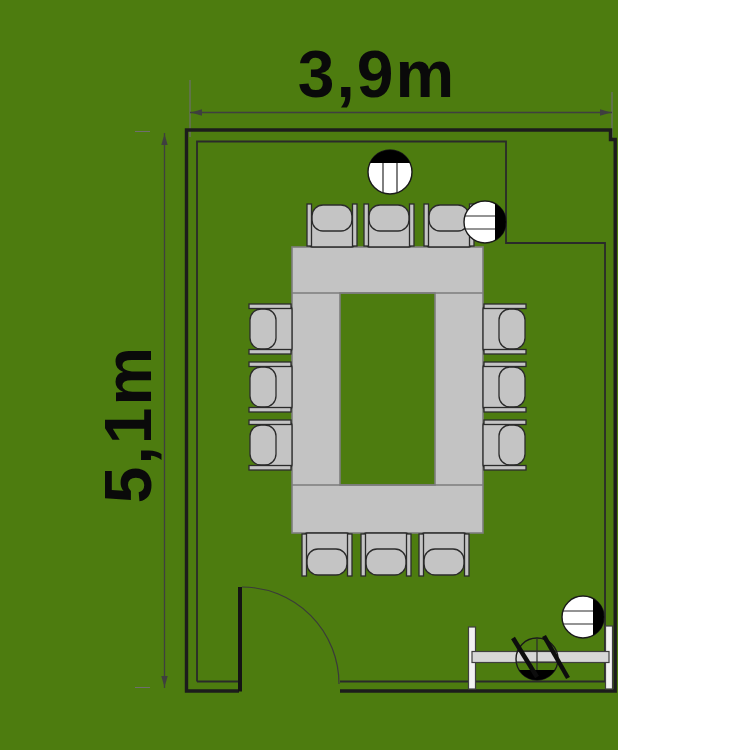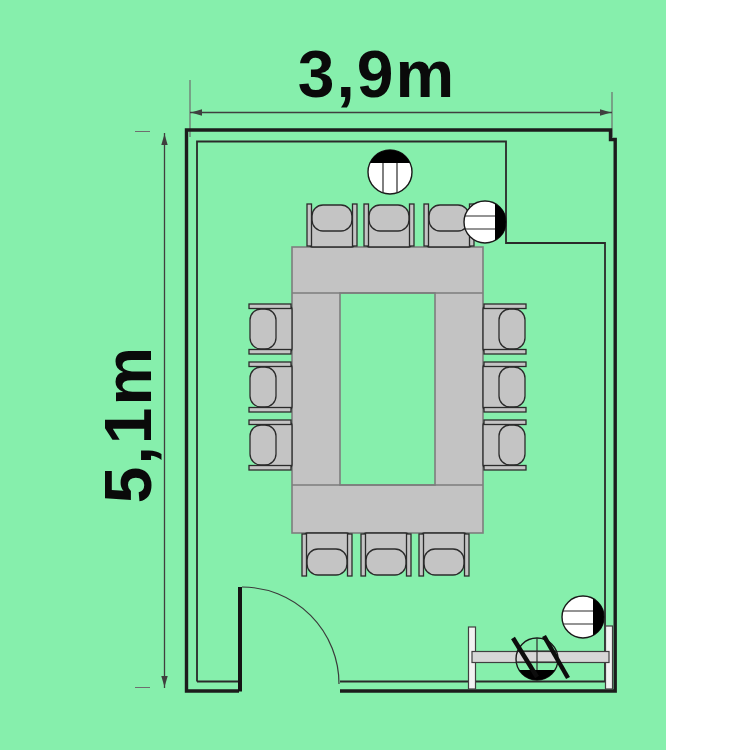--- a/index.html
+++ b/index.html
@@ -1,17 +1,17 @@
 <!DOCTYPE html>
 <html><head>
 <meta charset="utf-8">
 <title>Floor plan</title>
 <style>
   html,body{margin:0;padding:0;background:#ffffff;width:750px;height:750px;overflow:hidden;}
-  .plan-wrap{position:relative;width:666px;height:750px;background:#86efac;
+  .plan-wrap{position:relative;width:618px;height:750px;background:#4d7c0f;
     font-family:"Liberation Sans", sans-serif;}
   svg{display:block;}
   .dim-text{font-family:"Liberation Sans", sans-serif;font-weight:700;font-size:66px;
     letter-spacing:2px;fill:#0a0a0a;}
   .chair-part{fill:#c4c4c4;stroke:#2b2b2b;stroke-width:1.3;}
   .wall-outer{fill:none;stroke:#1c1c1c;stroke-width:3.4;}
   .wall-inner{fill:none;stroke:#2a2a2a;stroke-width:1.8;}
   .dim-line{stroke:#3f3f3f;stroke-width:1.3;fill:none;}
   .ext-line{stroke:#6e6e6e;stroke-width:1.2;fill:none;}
   .dim-arrow{fill:#3f3f3f;stroke:none;}

